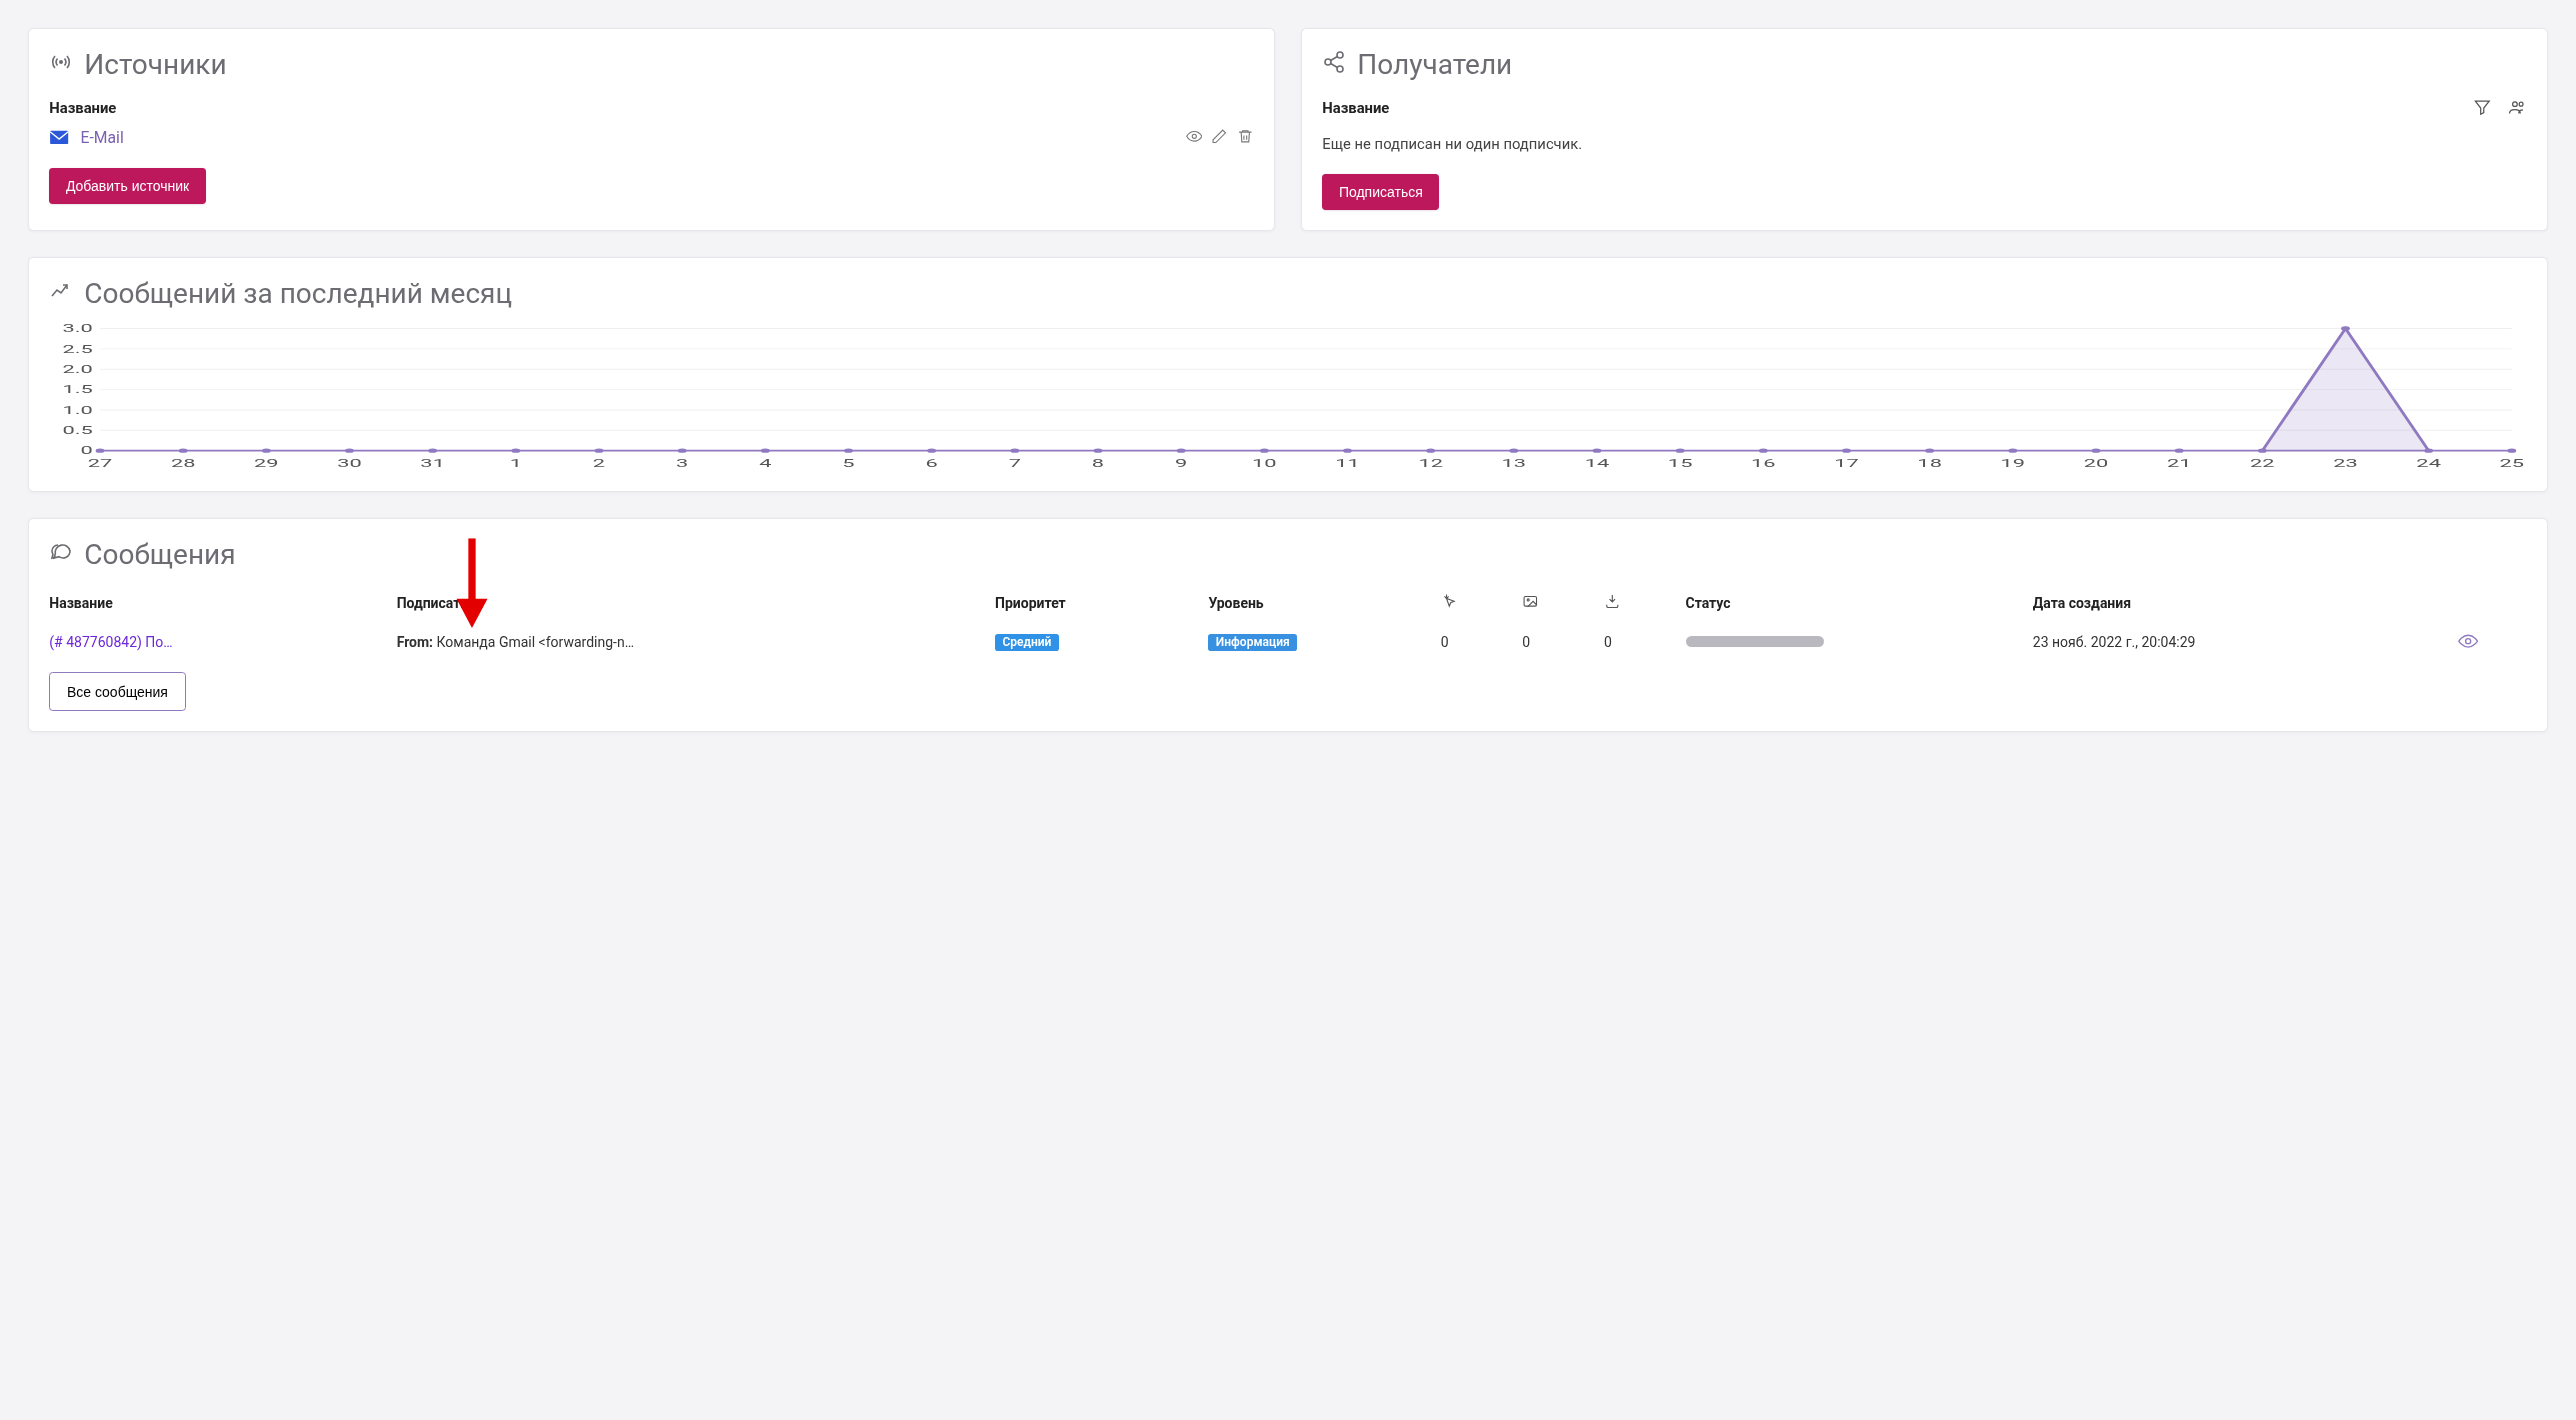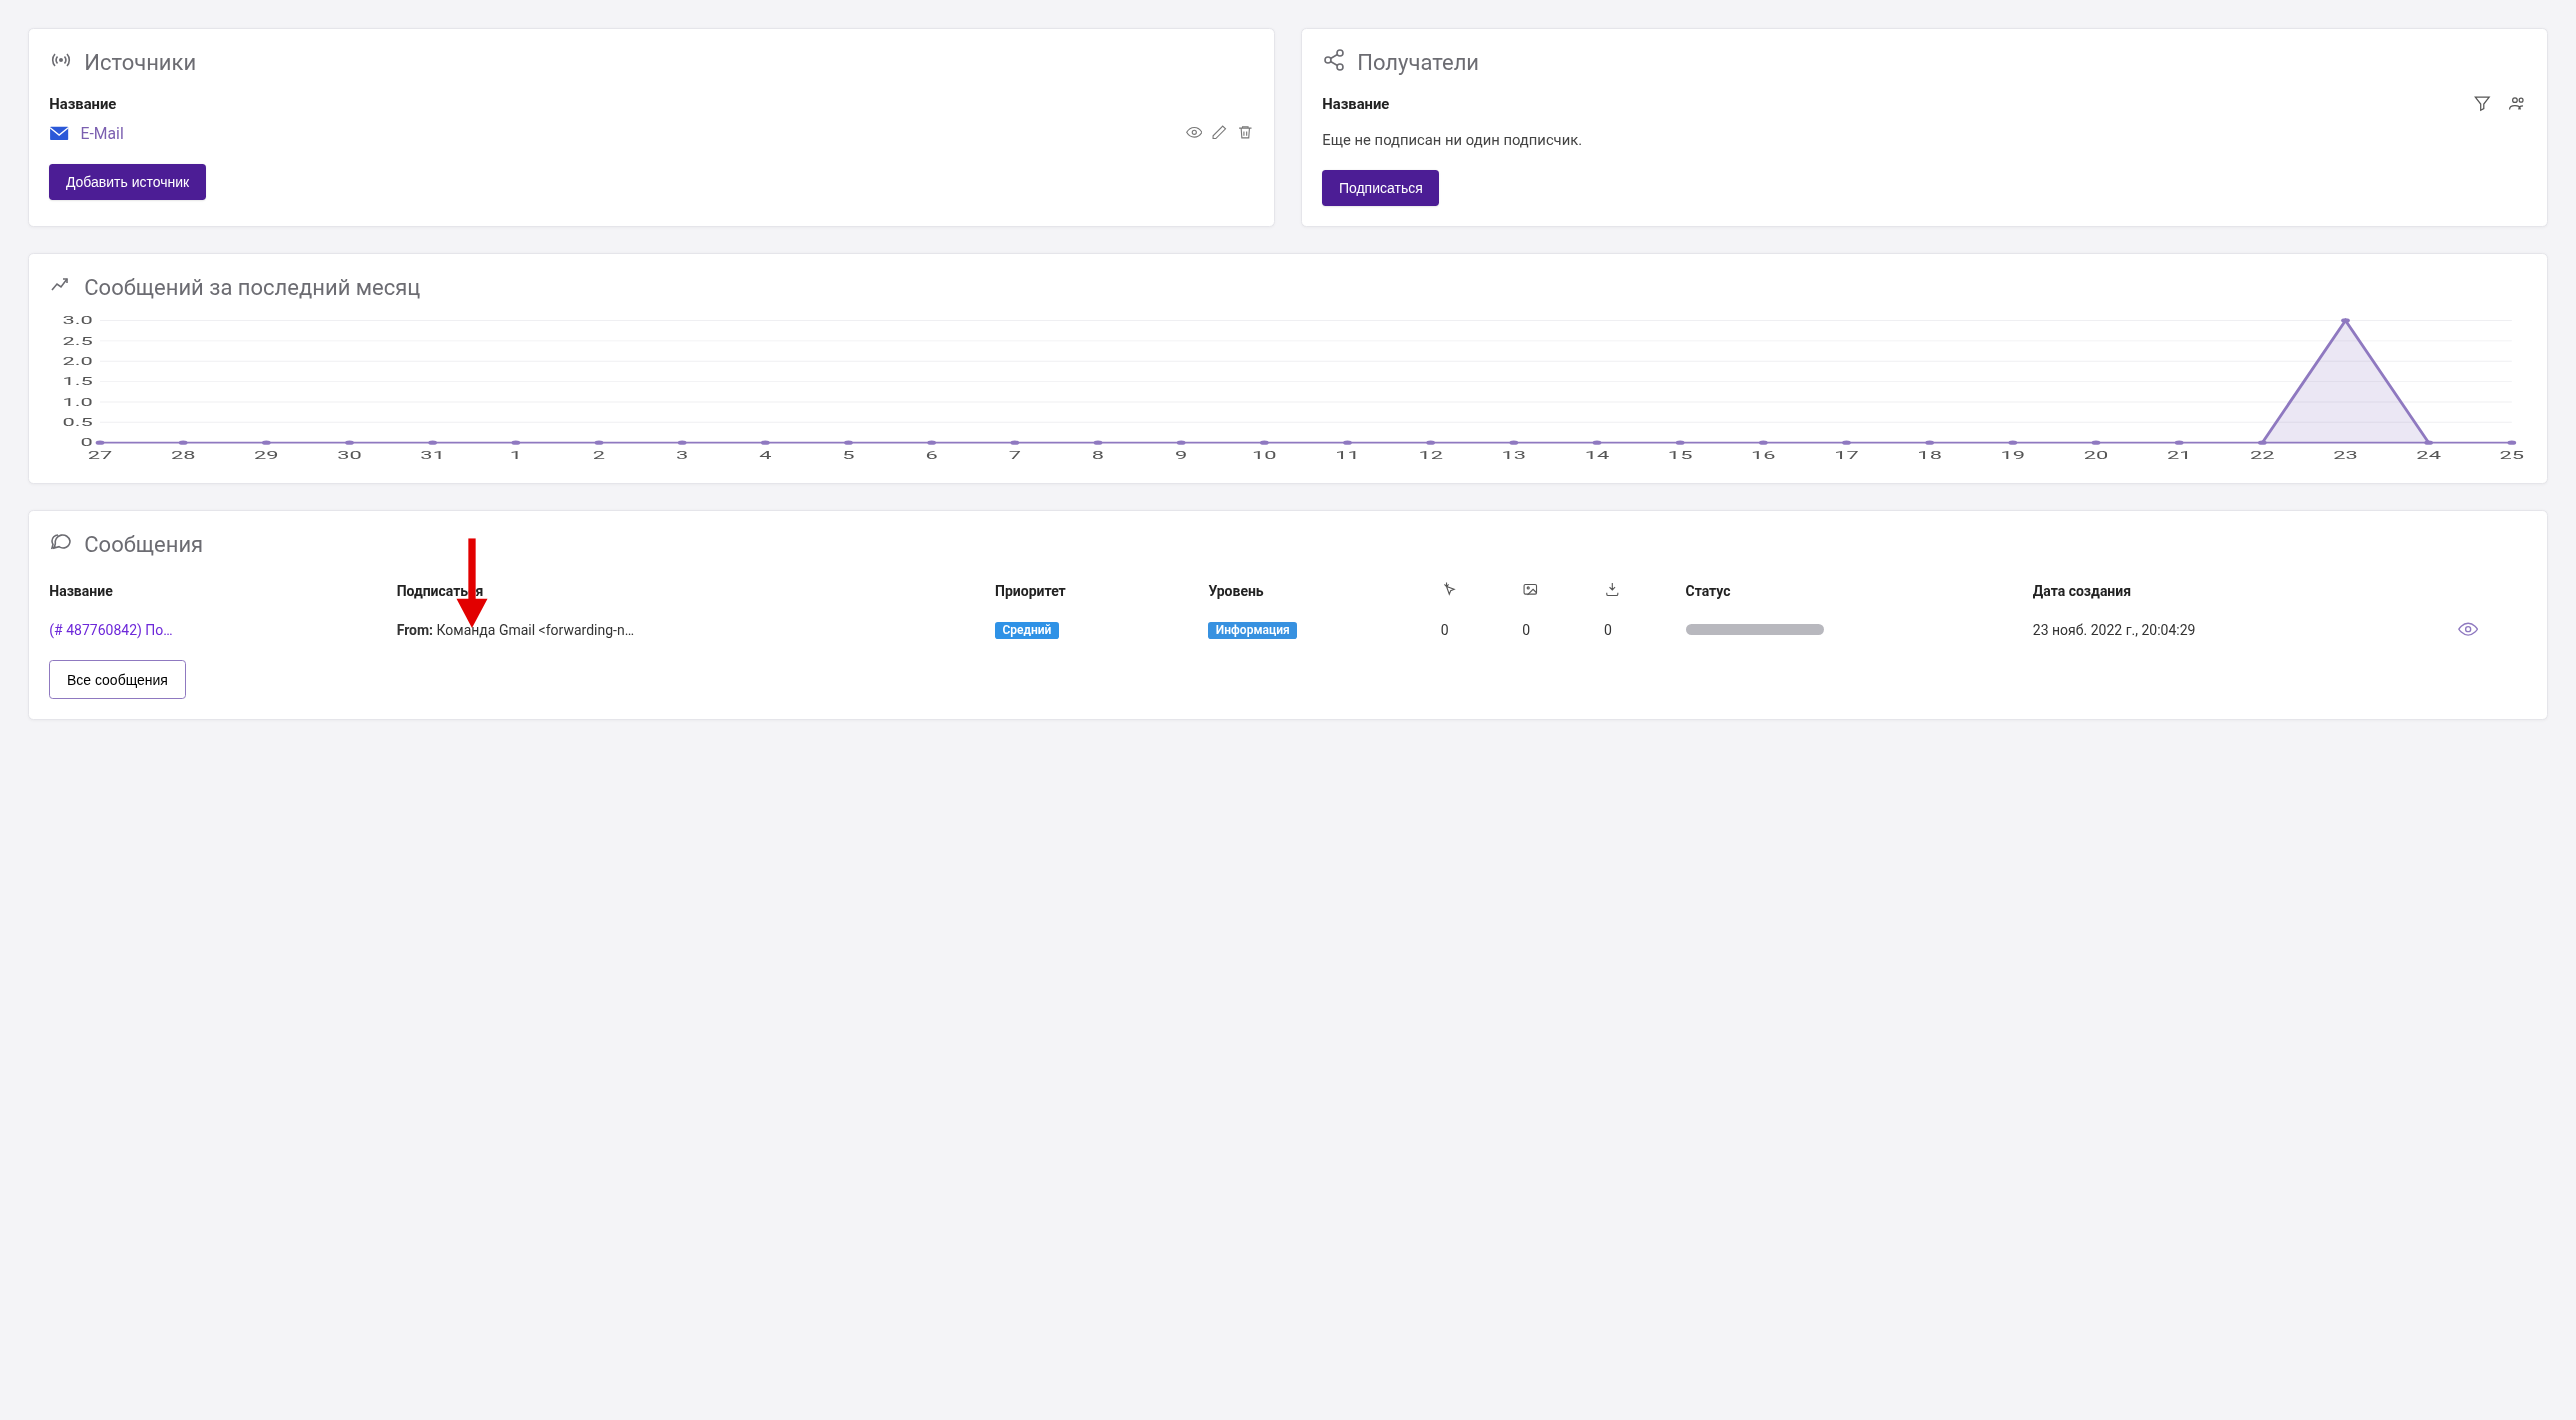--- a/index.html
+++ b/index.html
@@ -17,21 +17,21 @@
     border-radius: 5.5px;
     box-shadow: 0 0.9px 2.8px rgba(0,0,0,0.04);
     padding: 18.5px 20.3px 20.3px 20.3px;
   }
   .card.half { flex: 1 1 0; }
   .card.full { width: 100%; margin-bottom: 26px; }
   .card-title {
     display: flex;
     align-items: center;
     gap: 11px;
-    font-size: 22px;
+    font-size: 28px;
     font-weight: 400;
     color: #6c6c72;
     margin-bottom: 13px;
   }
   .card-title svg { width: 24px; height: 24px; stroke: #6c6c72; fill: none; stroke-width: 1.6; }
   .col-header {
     font-weight: 700;
     color: #222;
     font-size: 14.8px;
     padding: 5.5px 0 7.4px 0;
@@ -45,21 +45,21 @@
     justify-content: space-between;
     padding: 3.7px 0 11px 0;
   }
   .source-left { display: flex; align-items: flex-end; gap: 11px; }
   .mail-icon { width: 20.3px; height: 14.8px; }
   .source-link { color: #7b5fb0; font-size: 15.7px; }
   .row-actions { display: flex; gap: 9.2px; color: #777; }
   .row-actions svg { width: 16.6px; height: 16.6px; stroke:#777; fill:none; stroke-width:1.6;}
   .btn {
     display: inline-block;
-    background: #4c1d95;
+    background: #be185d;
     color: #fff;
     border: none;
     border-radius: 3.7px;
     padding: 10.2px 16.6px;
     font-size: 14px;
     cursor: pointer;
     margin-top: 9.2px;
     box-shadow: 0 0.9px 1.8px rgba(0,0,0,0.1);
   }
   .btn.outline {

